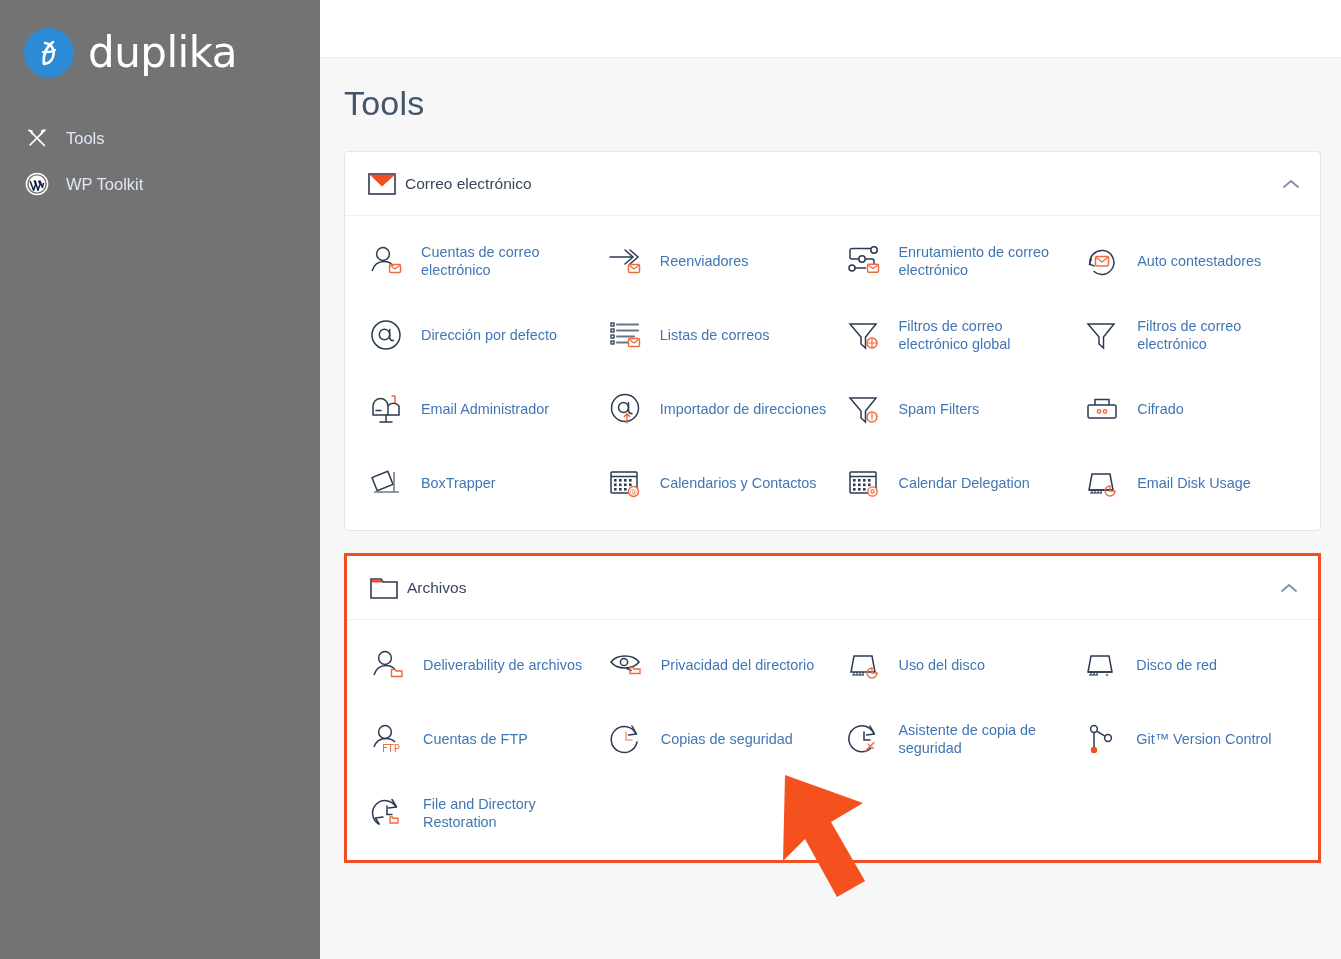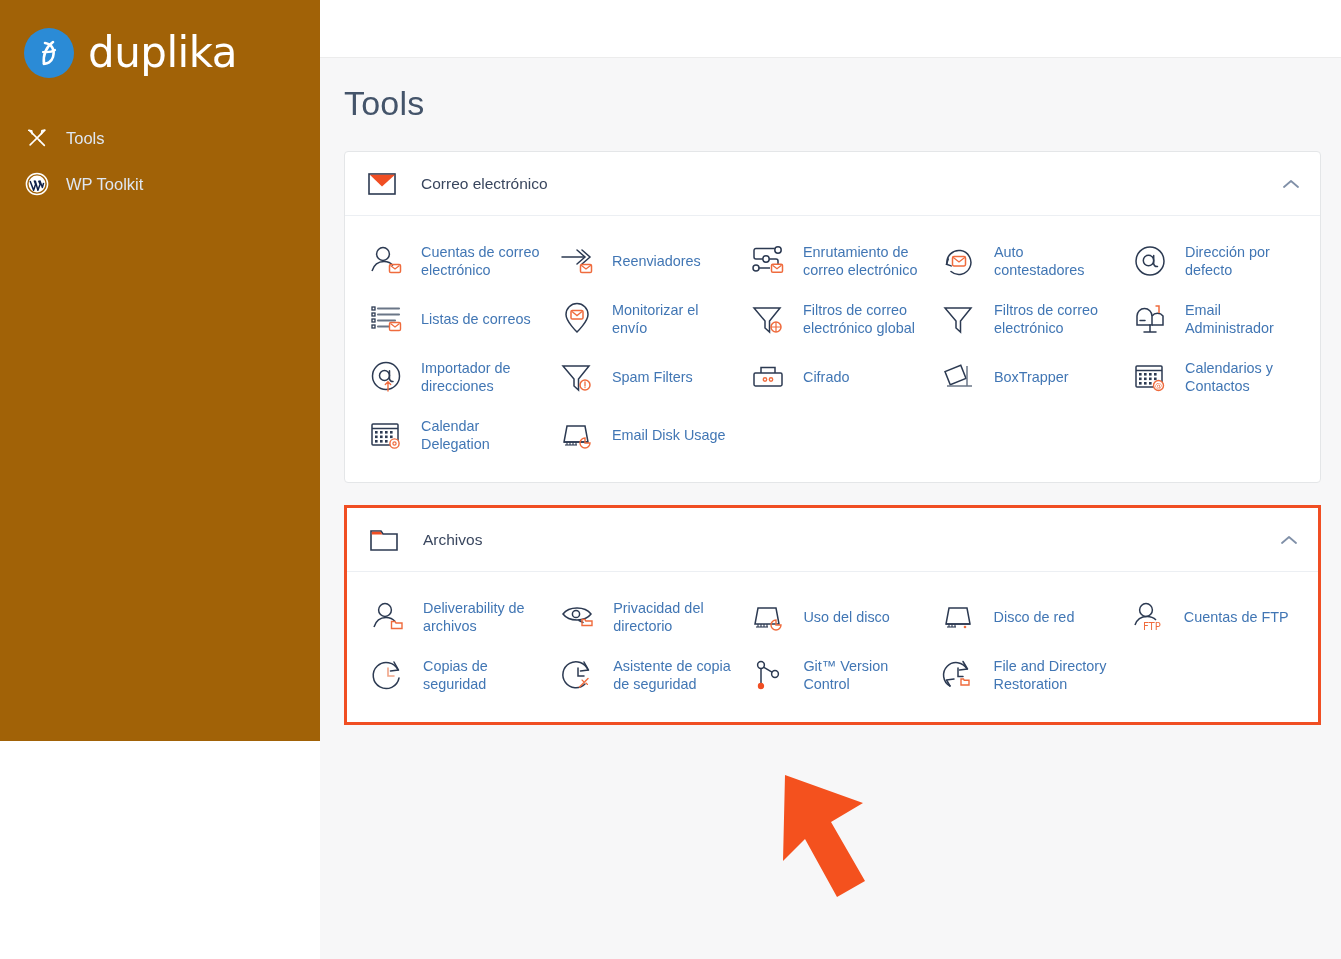--- a/index.html
+++ b/index.html
@@ -6,22 +6,22 @@
   html, body {
     width: 1341px; height: 959px;
     font-family: "Liberation Sans", sans-serif;
     background: #ffffff;
     overflow: hidden;
   }
   .app { display: flex; width: 1341px; height: 959px; }
 
   
   .sidebar {
-    width: 320px; height: 741px;
-    background: #a16207;
+    width: 320px; height: 959px;
+    background: #737373;
     flex: 0 0 320px;
     position: relative;
   }
   .brand { display: flex; align-items: center; padding: 26px 0 0 24px; height: 80px; }
   .brand-mark {
     width: 50px; height: 50px; border-radius: 50%;
     background: #2b8bd6;
     display: flex; align-items: center; justify-content: center;
     flex: 0 0 50px;
   }
@@ -79,29 +79,29 @@
   }
   .card-header {
     display: flex; align-items: center;
     height: 64px;
     padding: 0 18px 0 22px;
     border-bottom: 1px solid #eceff3;
     cursor: pointer;
   }
   .card-header .hdr-icon { width: 30px; height: 30px; flex: 0 0 30px; display:flex; align-items:center; justify-content:center; }
   .card-header .hdr-title {
-    margin-left: 24px; font-size: 15.5px; color: #39465e;
+    margin-left: 8px; font-size: 15.5px; color: #39465e;
   }
   .chev { margin-left: auto; width: 22px; height: 22px; display:flex;align-items:center;justify-content:center; cursor:pointer; }
 
   .card-body { padding: 16px 10px 18px 10px; }
   .grid {
     display: grid;
-    grid-template-columns: 1fr 1fr 1fr 1fr 1fr;
-    row-gap: 0px;
+    grid-template-columns: 1fr 1fr 1fr 1fr;
+    row-gap: 16px;
   }
   .tool {
     display: flex; align-items: center;
     min-height: 58px;
     padding: 4px 6px 4px 12px;
     text-decoration: none;
     cursor: pointer;
   }
   .tool-icon { width: 38px; height: 38px; flex: 0 0 38px; display:flex; align-items:center; justify-content:center; }
   .tool-label {
@@ -270,30 +270,20 @@
                     <path d="M9 18.5 L26 18.5"></path>
                     <path d="M9 24.5 L20 24.5"></path>
                   </g>
                   <rect x="20.5" y="20.5" width="11" height="8" rx="1.3" fill="#fff" stroke="#ef6b3d" stroke-width="1.4"></rect>
                   <path d="M21.5 21.6 L26 25 L30.5 21.6" stroke="#ef6b3d" stroke-width="1.3" fill="none"></path>
                 </svg>
               </span>
               <span class="tool-label">Listas de correos</span>
             </a>
 
-            <a class="tool">
-              <span class="tool-icon">
-                <svg width="34" height="34" viewBox="0 0 34 34" fill="none" stroke="#2c3a52" stroke-width="1.5">
-                  <path d="M17 30 C17 30 28 19.5 28 12.5 A11 11 0 0 0 6 12.5 C6 19.5 17 30 17 30 Z"></path>
-                  <rect x="11" y="8.5" width="12" height="8.6" rx="1.3" stroke="#ef6b3d"></rect>
-                  <path d="M12 9.6 L17 13.6 L22 9.6" stroke="#ef6b3d" stroke-width="1.3"></path>
-                </svg>
-              </span>
-              <span class="tool-label">Monitorizar el envío</span>
-            </a>
 
             <a class="tool">
               <span class="tool-icon">
                 <svg width="34" height="34" viewBox="0 0 34 34" fill="none" stroke="#6a7687" stroke-width="1.5">
                   <path d="M3 6 L29 6 L18.5 19 L18.5 30 L14 26 L14 19 Z" stroke="#2c3a52" fill="none"></path>
                   <circle cx="25" cy="25" r="5" stroke="#ef6b3d"></circle>
                   <path d="M20 25 L30 25 M25 20 L25 30" stroke="#ef6b3d" stroke-width="1.2"></path>
                 </svg>
               </span>
               <span class="tool-label">Filtros de correo electrónico global</span>

